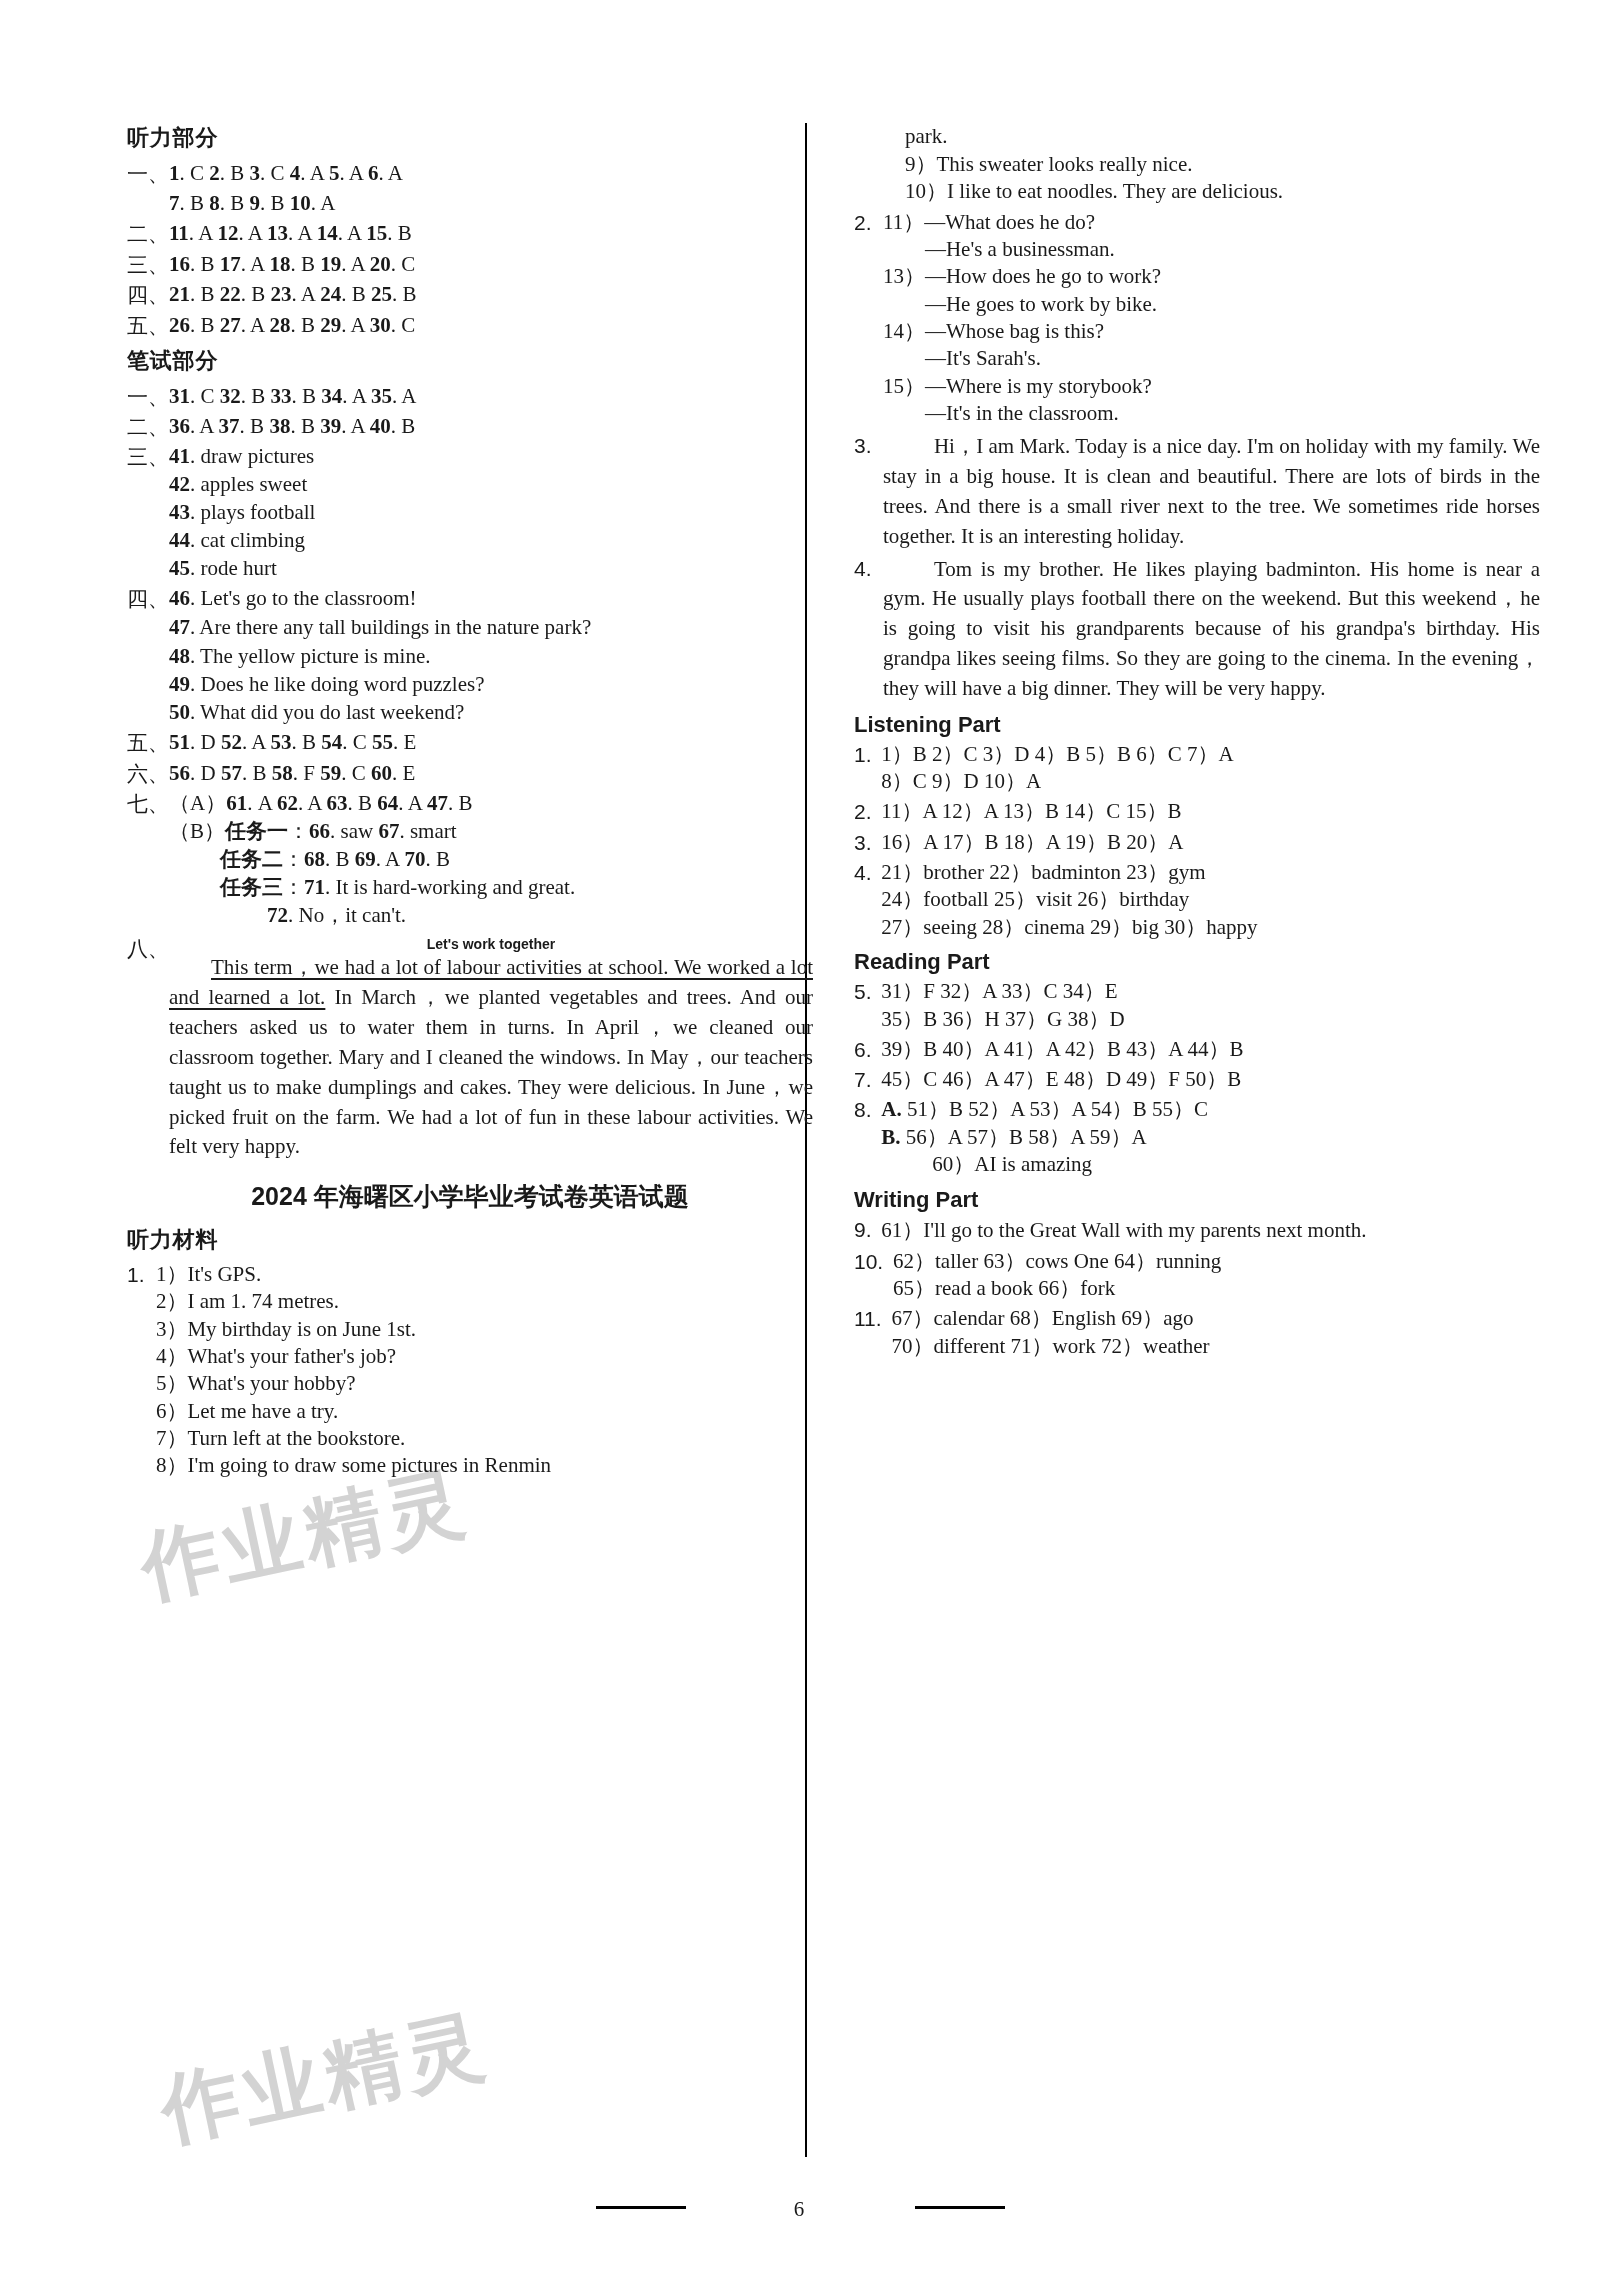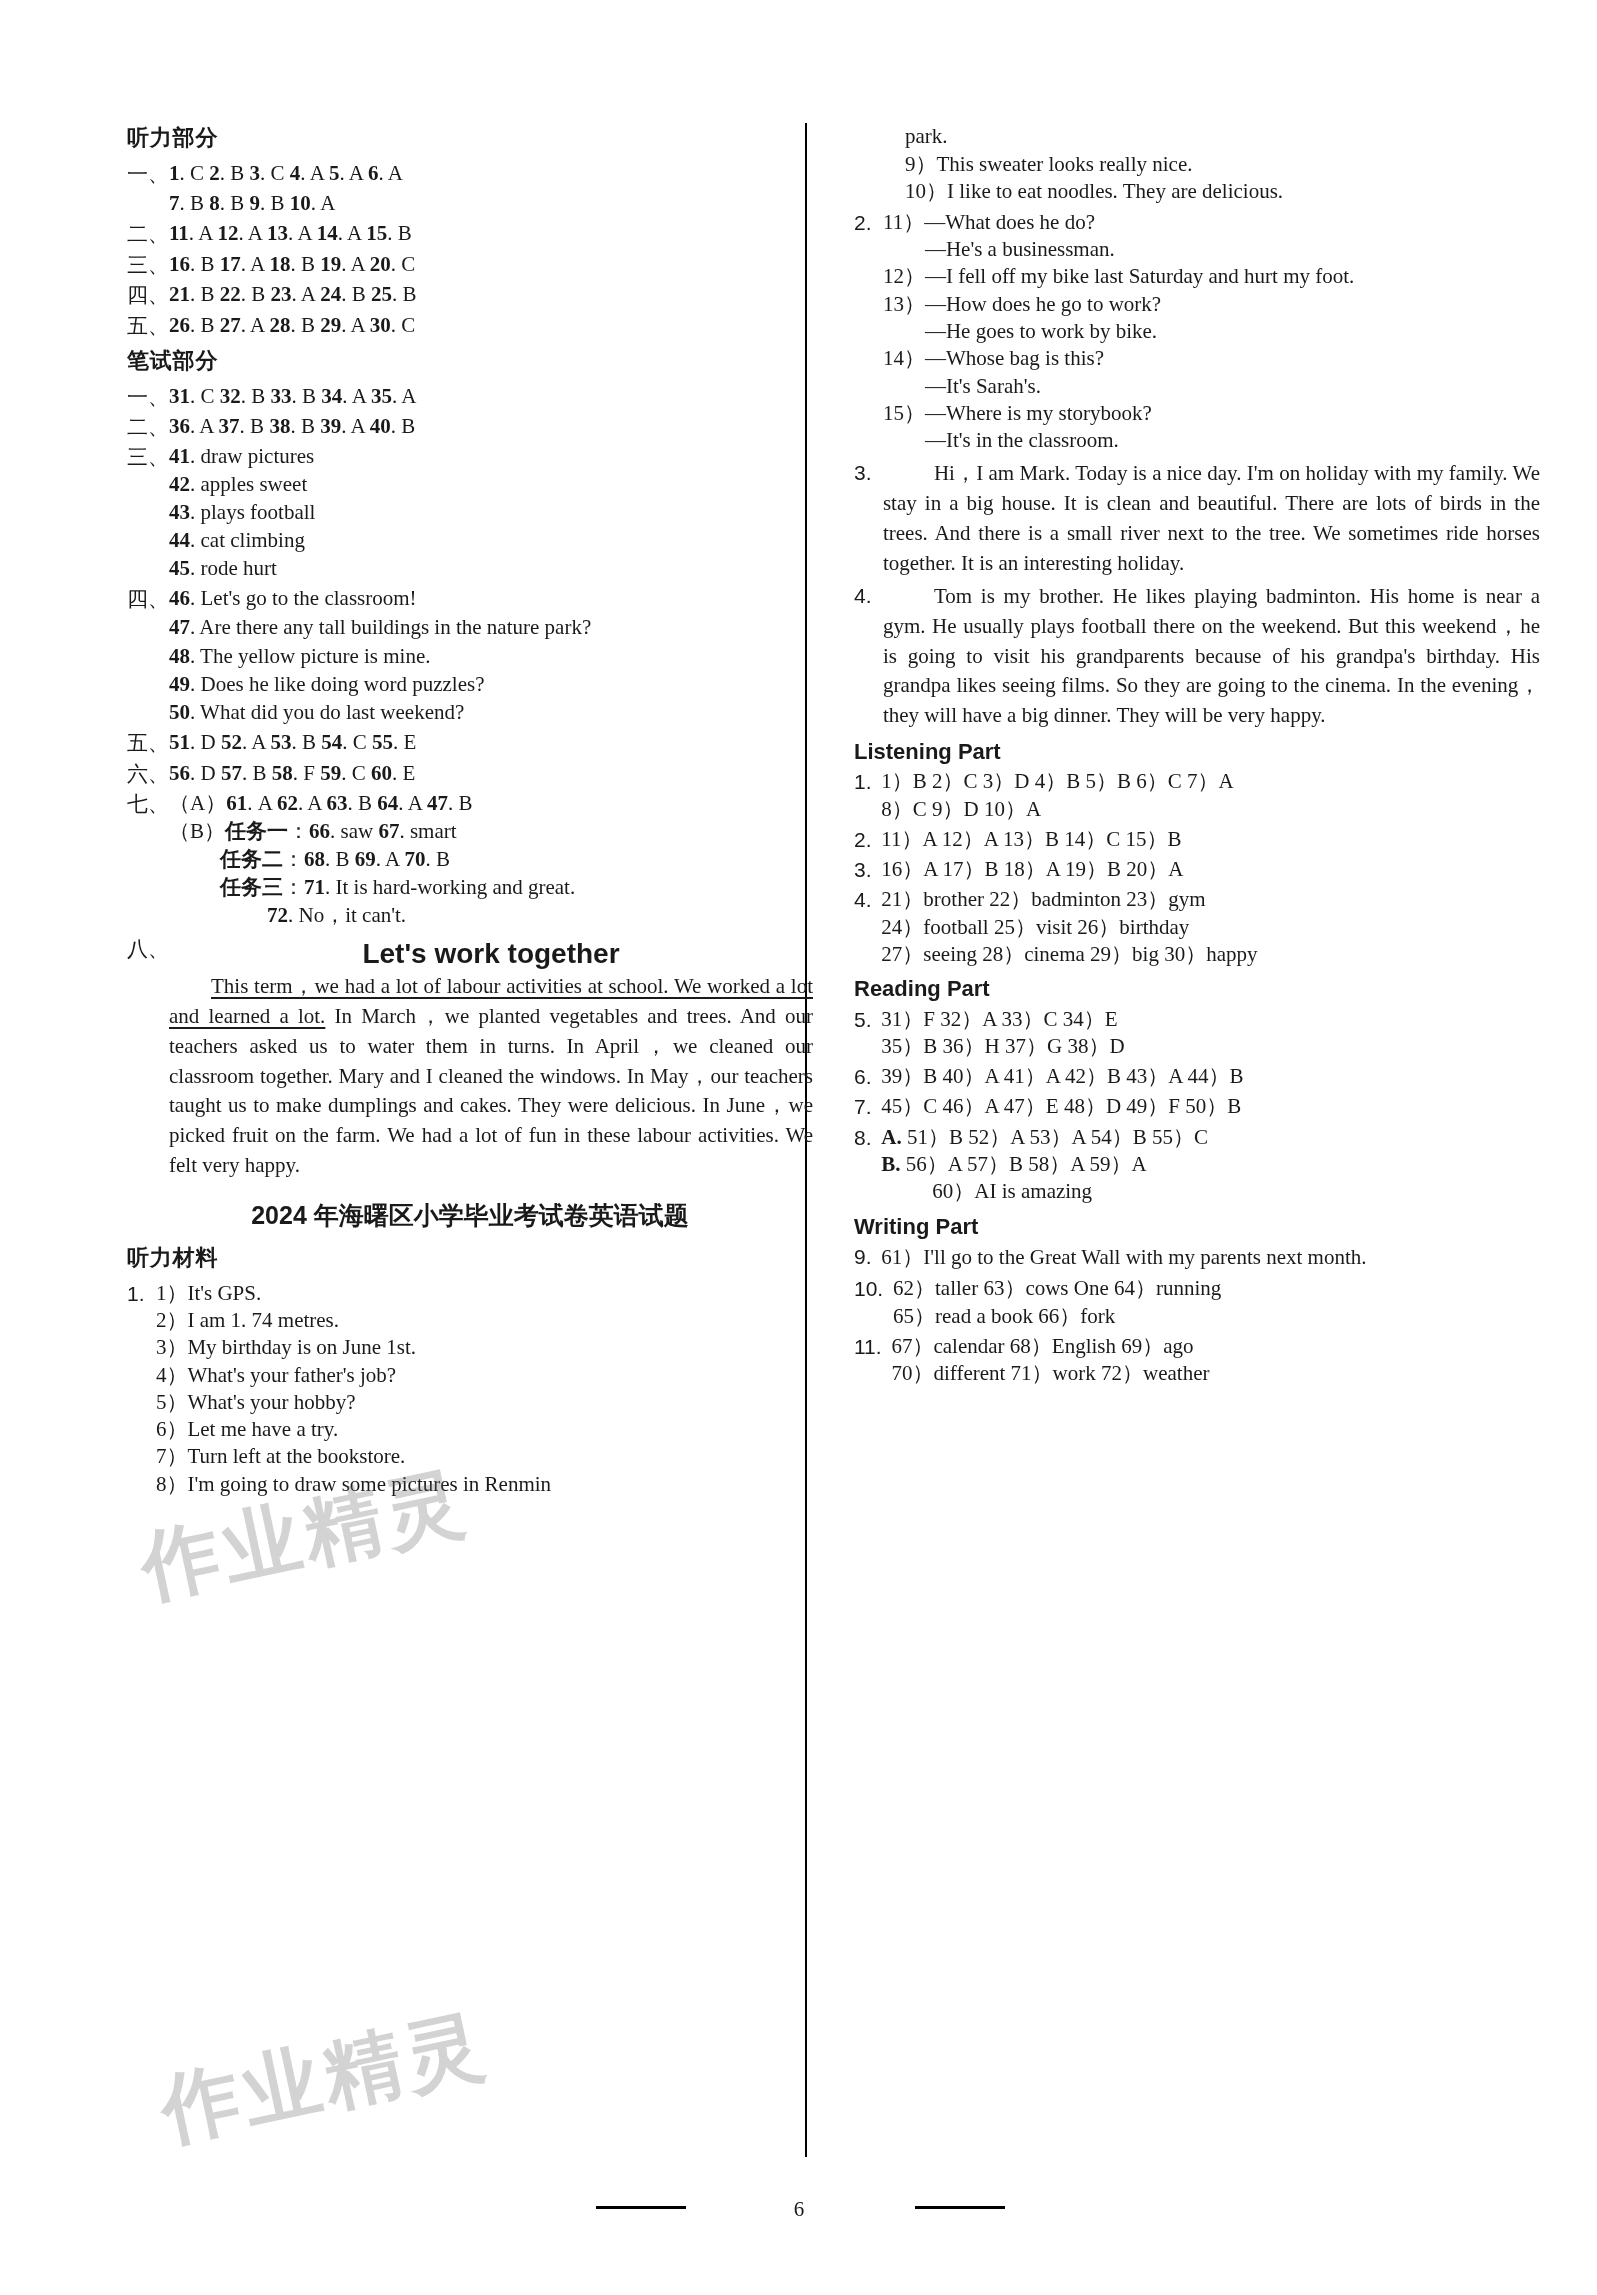--- a/index.html
+++ b/index.html
@@ -69,21 +69,21 @@
     font-family:"Liberation Sans", sans-serif;
     font-weight:bold;
     font-size:25px;
     text-align:center;
     margin:18px 0 11.4px 0;
   }
   .center-bold{
     text-align:center;
     font-weight:bold;
     font-family:"Liberation Sans", sans-serif;
-    font-size:28px;
+    font-size:14px;
   }
   .underline{
     text-decoration:underline;
     text-underline-offset:4.1px;
   }
   .part-head{
     font-family:"Liberation Sans", sans-serif;
     font-weight:bold;
     font-size:22px;
     margin:8.2px 0 3.3px 0;
@@ -249,21 +249,20 @@
 
     <div class="ans" style="margin-left:51px;">park.</div>
     <div class="ans tight" style="margin-left:51px;">9）This sweater looks really nice.</div>
     <div class="ans tight" style="margin-left:51px;">10）I like to eat noodles.  They are delicious.</div>
 
     <div class="row" style="margin-top:3.3px;">
       <span class="lead">2.</span>
       <span class="body" style="padding-left:11.4px;">
         <div class="tight">11）—What does he do?</div>
         <div class="tight indent-1">—He's a businessman.</div>
-        <div class="tight just">12）—I fell off my bike last Saturday and hurt my foot.</div>
         <div class="tight">13）—How does he go to work?</div>
         <div class="tight indent-1">—He goes to work by bike.</div>
         <div class="tight">14）—Whose bag is this?</div>
         <div class="tight indent-1">—It's Sarah's.</div>
         <div class="tight">15）—Where is my storybook?</div>
         <div class="tight indent-1">—It's in the classroom.</div>
       </span>
     </div>
 
     <div class="row" style="margin-top:4.9px;">

